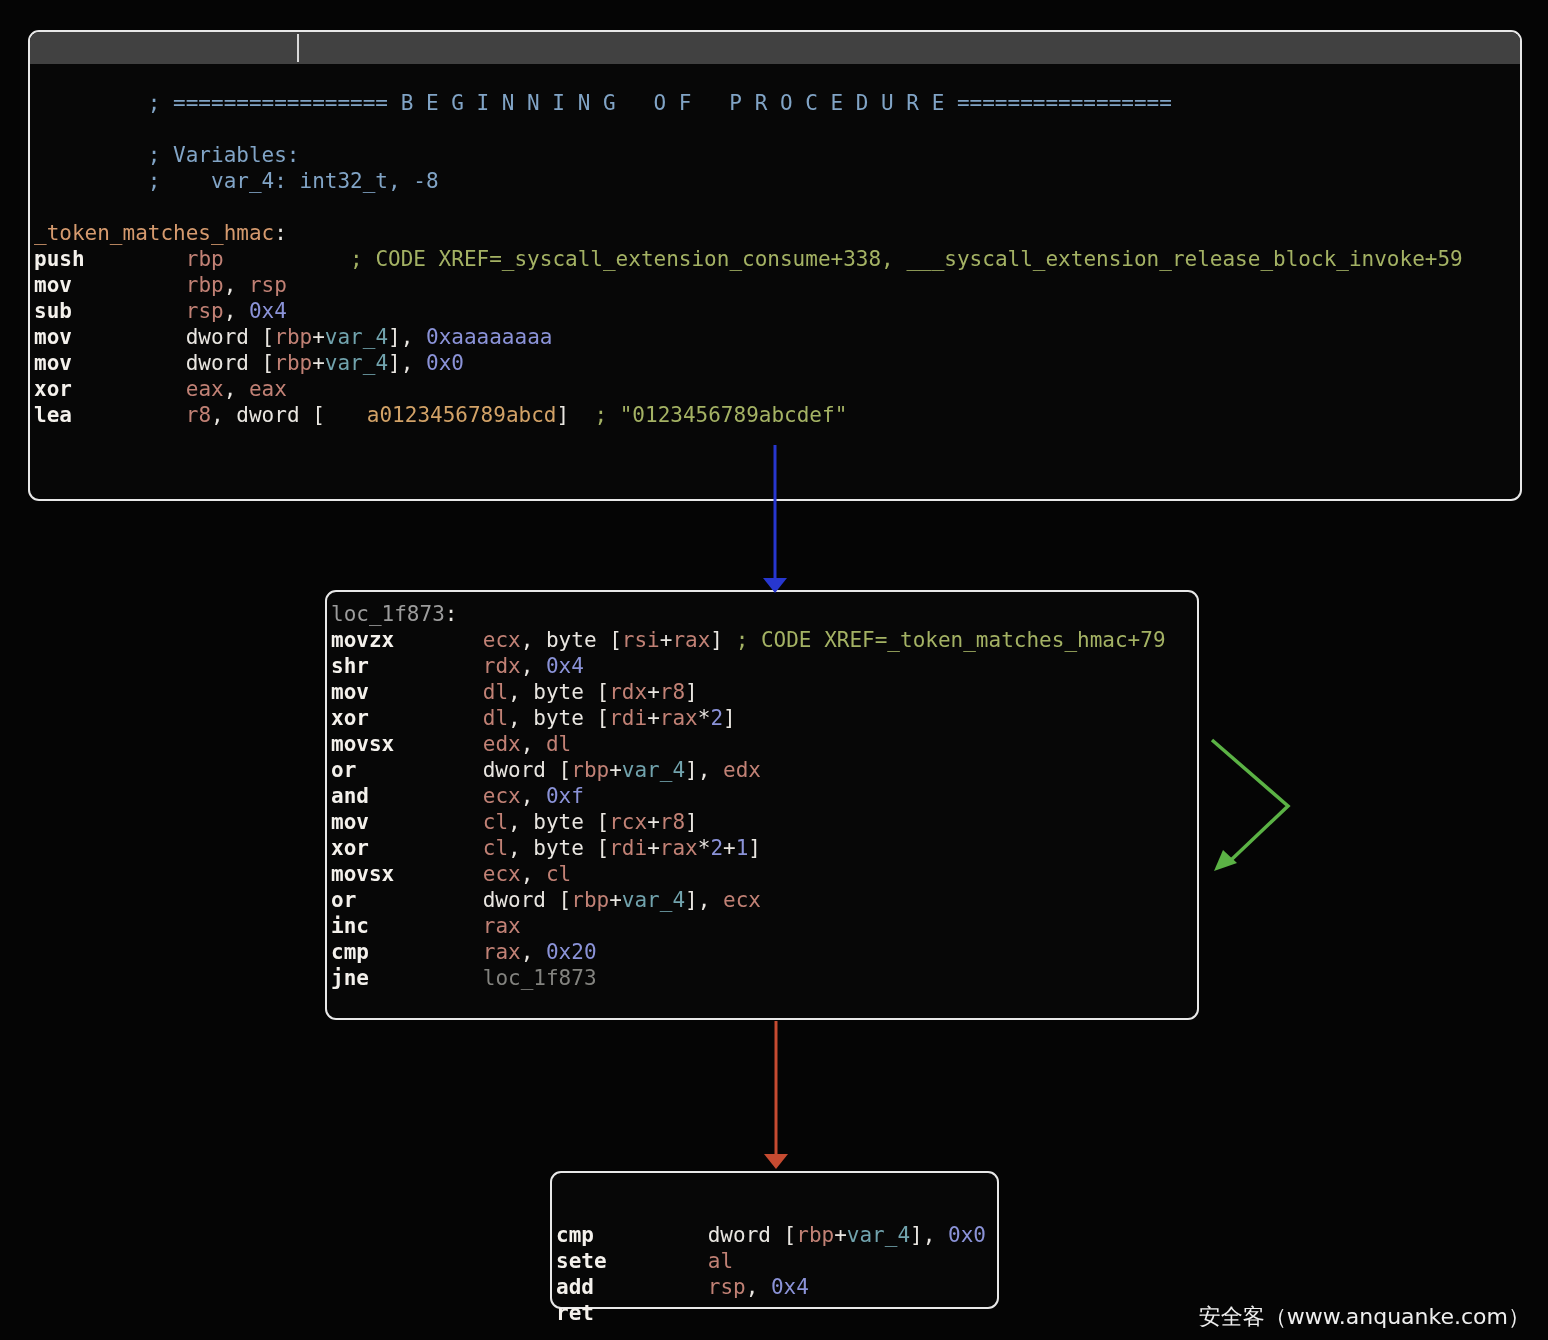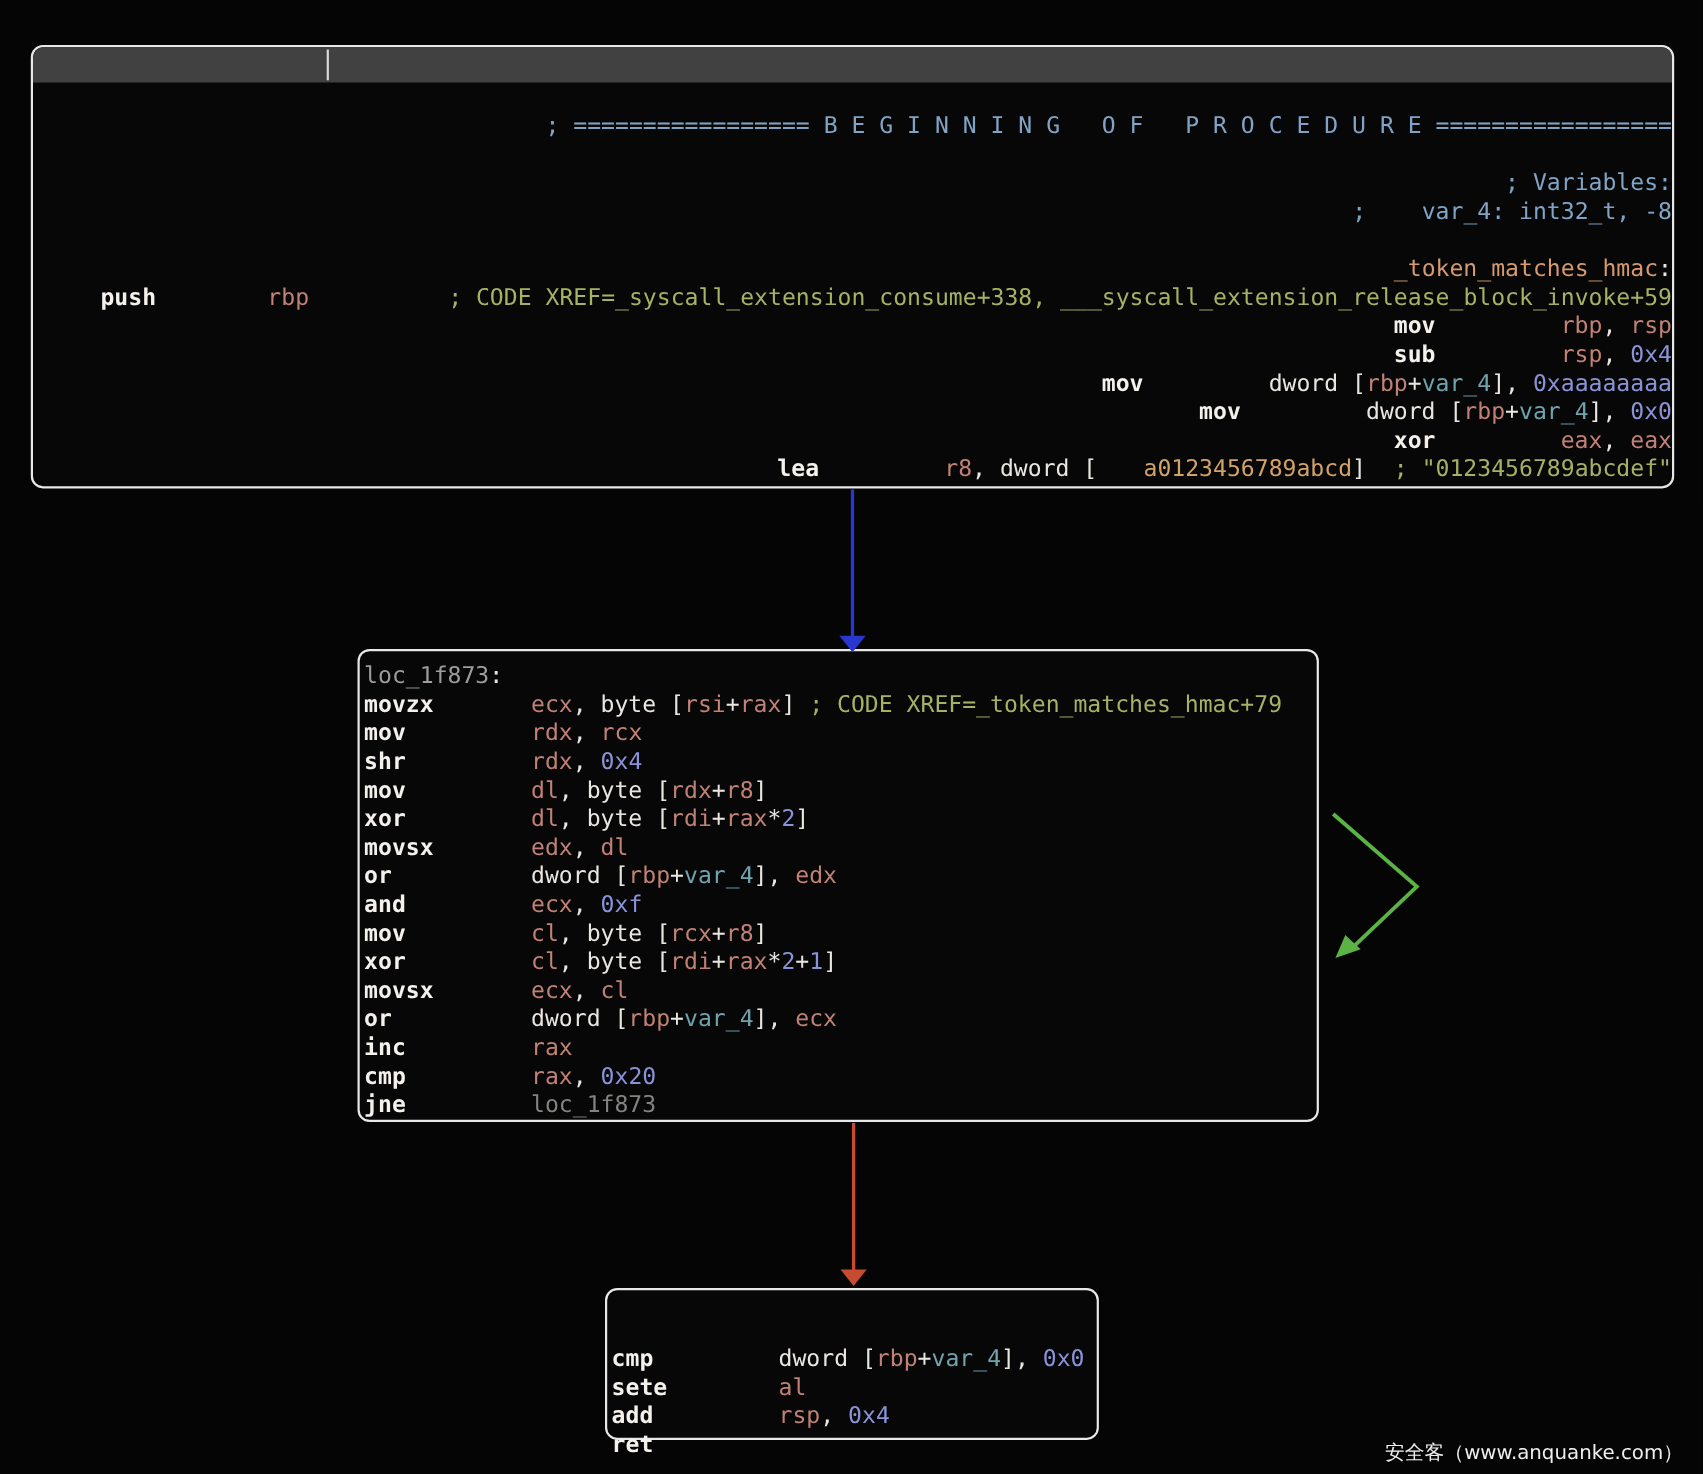--- a/index.html
+++ b/index.html
@@ -8,21 +8,21 @@
     position:relative; width:1548px; height:1340px; overflow:hidden;
     background:var(--background,#050505);
     font-family:"DejaVu Sans Mono", monospace;
   }
   .block {
     position:absolute; box-sizing:border-box;
     background:var(--block_bg,#070707);
     border:2px solid var(--border,#e6e6e6);
     border-radius:11px;
   }
-  #block-entry { left:28px;  top:41px;   width:1494px; height:403px;text-align:right; }
+  #block-entry { left:28px;  top:30px;   width:1494px; height:471px; }
   #block-loop  { left:325px; top:590px;  width:874px;  height:430px; }
   #block-exit  { left:550px; top:1171px; width:449px;  height:138px; }
   .titlebar {
     position:absolute; left:0; top:0; right:0; height:32px;
     background:var(--titlebar,#414141);
     border-radius:9px 9px 0 0;
   }
   .text-cursor {
     position:absolute; left:267px; top:2px; width:2px; height:28px;
     background:var(--cursor,#d9d9d9);
@@ -41,21 +41,21 @@
   .tok-dat    { color:var(--data_label,#d2a267);margin-left:42px; }
   .tok-cmt    { color:var(--comment,#a4b264); }
   .tok-hdr    { color:var(--header_comment,#81a4c6); }
   .tok-loc    { color:var(--loc_label,#9c9c9c); }
   .tok-locref { color:var(--loc_ref,#83837f); }
   .edges { position:absolute; left:0; top:0; pointer-events:none; }
   .watermark {
     position:absolute; right:18px; bottom:8px;
     color:var(--watermark,#efefef);
     font-family:"DejaVu Sans","Liberation Sans",sans-serif;
-    font-size:18px;
+    font-size:22px;
   }
 </style>
 </head>
 <body>
 
 <div class="canvas">
 
   <div class="block" id="block-entry">
     <div class="titlebar">
       <div class="text-cursor"></div>
@@ -74,21 +74,20 @@
         <div class="line"><span class="tok-mn">mov</span><span class="tok-pl">         dword [</span><span class="tok-reg">rbp</span><span class="tok-pl">+</span><span class="tok-var">var_4</span><span class="tok-pl">], </span><span class="tok-num">0x0</span></div>
         <div class="line"><span class="tok-mn">xor</span><span class="tok-pl">         </span><span class="tok-reg">eax</span><span class="tok-pl">, </span><span class="tok-reg">eax</span></div>
         <div class="line"><span class="tok-mn">lea</span><span class="tok-pl">         </span><span class="tok-reg">r8</span><span class="tok-pl">, dword [</span><span class="tok-dat">a0123456789abcd</span><span class="tok-pl">]  </span><span class="tok-cmt">; "0123456789abcdef"</span></div>
       </div>
   </div>
 
   <div class="block" id="block-loop">
     <div class="code" id="code-loop">
         <div class="line"><span class="tok-loc">loc_1f873</span><span class="tok-pl">:</span></div>
         <div class="line"><span class="tok-mn">movzx</span><span class="tok-pl">       </span><span class="tok-reg">ecx</span><span class="tok-pl">, byte [</span><span class="tok-reg">rsi</span><span class="tok-pl">+</span><span class="tok-reg">rax</span><span class="tok-pl">] </span><span class="tok-cmt">; CODE XREF=_token_matches_hmac+79</span></div>
-        <div class="line"><span class="tok-mn">mov</span><span class="tok-pl">         </span><span class="tok-reg">rdx</span><span class="tok-pl">, </span><span class="tok-reg">rcx</span></div>
         <div class="line"><span class="tok-mn">shr</span><span class="tok-pl">         </span><span class="tok-reg">rdx</span><span class="tok-pl">, </span><span class="tok-num">0x4</span></div>
         <div class="line"><span class="tok-mn">mov</span><span class="tok-pl">         </span><span class="tok-reg">dl</span><span class="tok-pl">, byte [</span><span class="tok-reg">rdx</span><span class="tok-pl">+</span><span class="tok-reg">r8</span><span class="tok-pl">]</span></div>
         <div class="line"><span class="tok-mn">xor</span><span class="tok-pl">         </span><span class="tok-reg">dl</span><span class="tok-pl">, byte [</span><span class="tok-reg">rdi</span><span class="tok-pl">+</span><span class="tok-reg">rax</span><span class="tok-pl">*</span><span class="tok-num">2</span><span class="tok-pl">]</span></div>
         <div class="line"><span class="tok-mn">movsx</span><span class="tok-pl">       </span><span class="tok-reg">edx</span><span class="tok-pl">, </span><span class="tok-reg">dl</span></div>
         <div class="line"><span class="tok-mn">or</span><span class="tok-pl">          dword [</span><span class="tok-reg">rbp</span><span class="tok-pl">+</span><span class="tok-var">var_4</span><span class="tok-pl">], </span><span class="tok-reg">edx</span></div>
         <div class="line"><span class="tok-mn">and</span><span class="tok-pl">         </span><span class="tok-reg">ecx</span><span class="tok-pl">, </span><span class="tok-num">0xf</span></div>
         <div class="line"><span class="tok-mn">mov</span><span class="tok-pl">         </span><span class="tok-reg">cl</span><span class="tok-pl">, byte [</span><span class="tok-reg">rcx</span><span class="tok-pl">+</span><span class="tok-reg">r8</span><span class="tok-pl">]</span></div>
         <div class="line"><span class="tok-mn">xor</span><span class="tok-pl">         </span><span class="tok-reg">cl</span><span class="tok-pl">, byte [</span><span class="tok-reg">rdi</span><span class="tok-pl">+</span><span class="tok-reg">rax</span><span class="tok-pl">*</span><span class="tok-num">2</span><span class="tok-pl">+</span><span class="tok-num">1</span><span class="tok-pl">]</span></div>
         <div class="line"><span class="tok-mn">movsx</span><span class="tok-pl">       </span><span class="tok-reg">ecx</span><span class="tok-pl">, </span><span class="tok-reg">cl</span></div>
         <div class="line"><span class="tok-mn">or</span><span class="tok-pl">          dword [</span><span class="tok-reg">rbp</span><span class="tok-pl">+</span><span class="tok-var">var_4</span><span class="tok-pl">], </span><span class="tok-reg">ecx</span></div>

